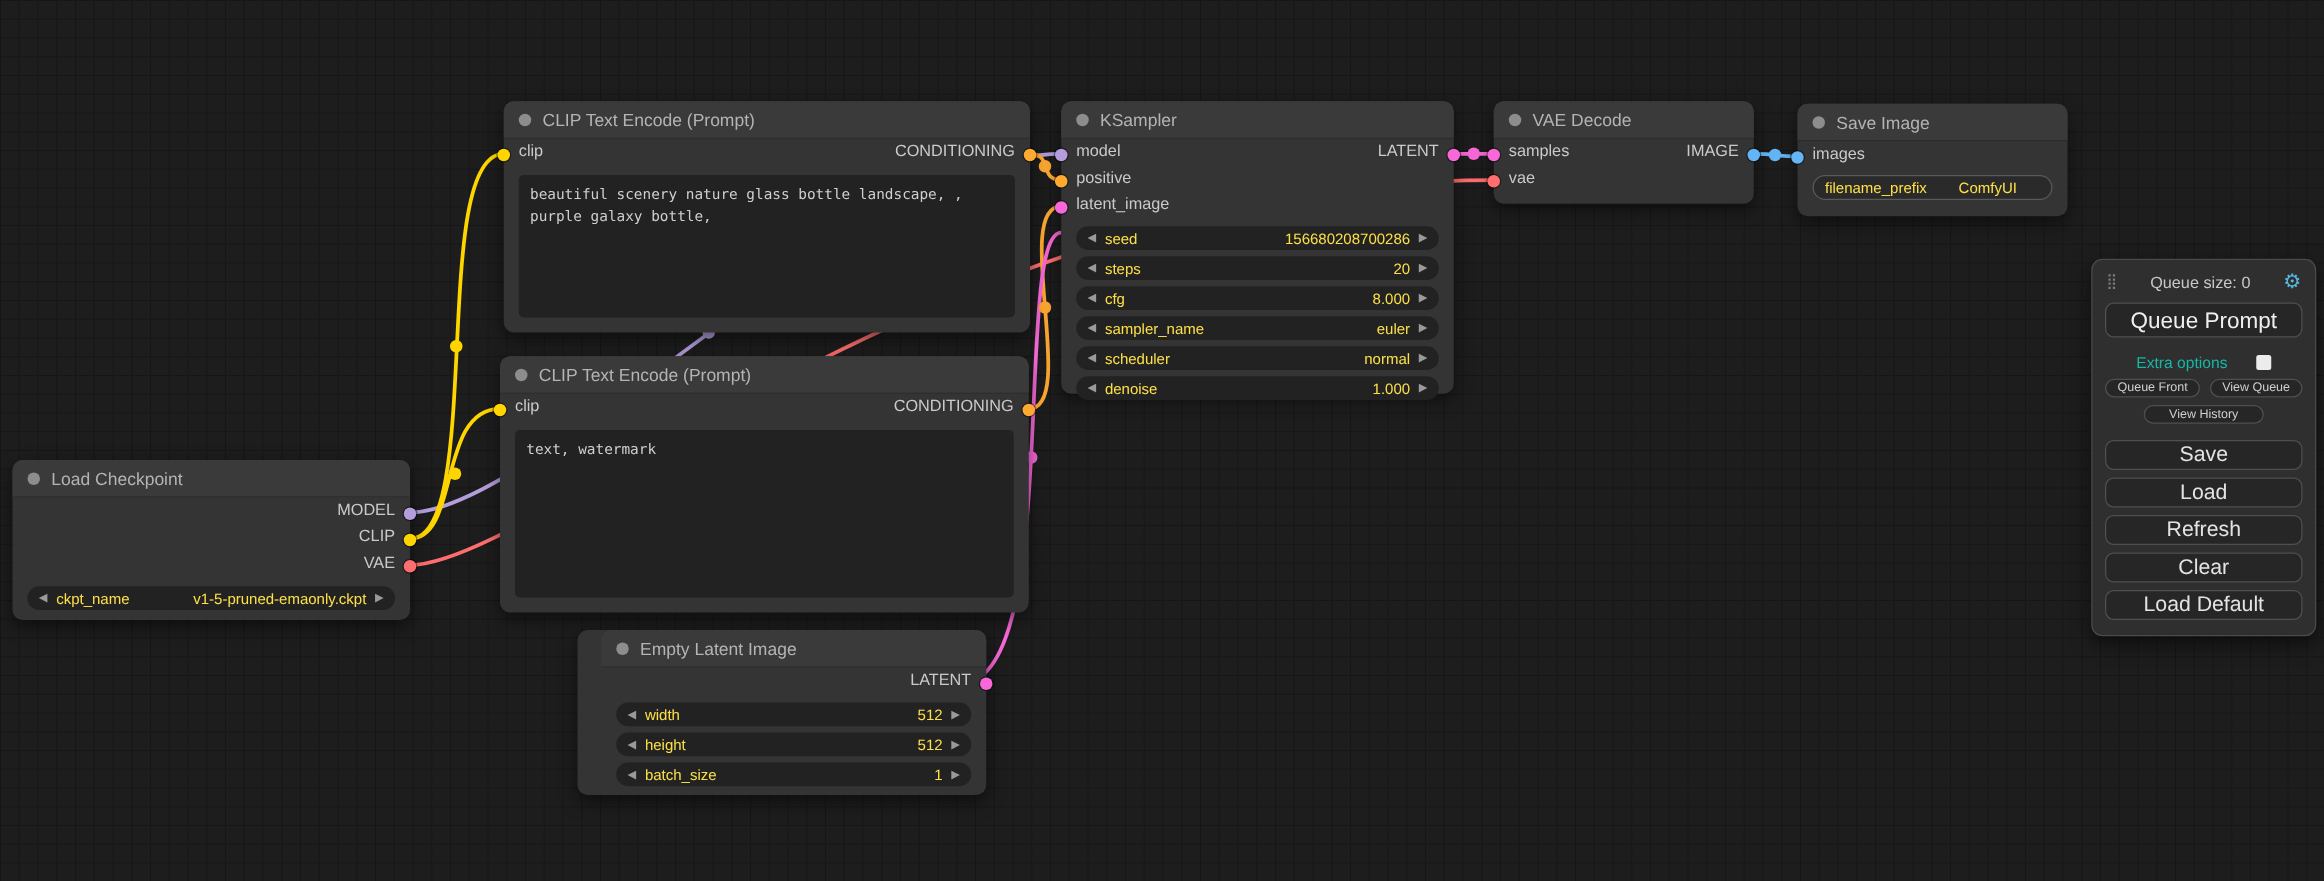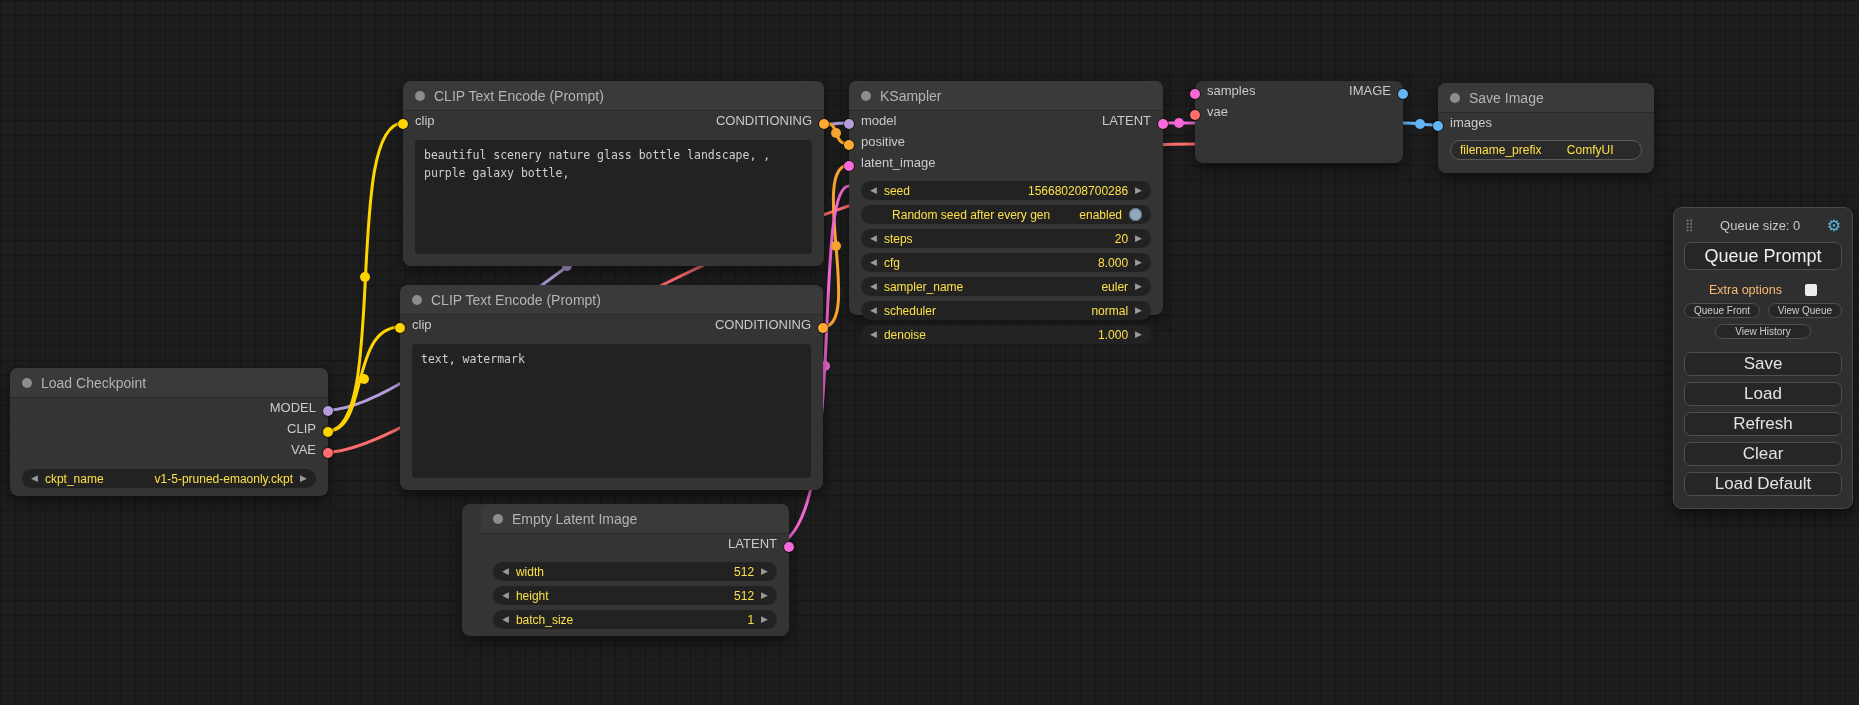--- a/index.html
+++ b/index.html
@@ -77,21 +77,21 @@
   .handle{color:#7a7a7a;font-size:12px;cursor:grab;}
   .qsize{font-size:13px;color:#c8c8c8;}
   .gear{font-size:16px;color:var(--c-gear);cursor:pointer;}
   button{font-family:"Liberation Sans",sans-serif;cursor:pointer;}
   .qp{
     display:block;width:100%;height:28px;margin-top:8px;
     background:#262626;border:1px solid #4f4f4f;border-radius:7px;
     color:#efefef;font-size:18px;
   }
   .extra{display:flex;align-items:center;justify-content:center;gap:23px;
-         margin-top:12px;height:15px;font-size:12.5px;color:#fdba74;}
+         margin-top:12px;height:15px;font-size:12.5px;color:#14b8a6;}
   .cb{width:12px;height:12px;background:#ececec;border-radius:2px;display:inline-block;}
   .smallrow{display:flex;justify-content:space-between;margin-top:6px;}
   .smallrow.center{justify-content:center;}
   .sbtn{
     height:15px;background:#262626;border:1px solid #4f4f4f;border-radius:8px;
     color:#cfcfcf;font-size:10px;padding:0 9px;line-height:1;
   }
   .sbtn.vh{width:96px;}
   .mbtn{
     display:block;width:100%;height:24px;margin-top:6px;
@@ -234,25 +234,20 @@
       <span class="dot in d-latent"></span>
       <span>latent_image</span>
     </div>
   </div>
   <div class="widget">
     <span class="warrow">◀</span>
     <span class="wname">seed</span>
     <span class="wval">156680208700286</span>
     <span class="warrow">▶</span>
   </div>
-  <div class="widget toggle">
-    <span class="wname">Random seed after every gen</span>
-    <span class="wval">enabled</span>
-    <span class="knob"></span>
-  </div>
   <div class="widget">
     <span class="warrow">◀</span>
     <span class="wname">steps</span>
     <span class="wval">20</span>
     <span class="warrow">▶</span>
   </div>
   <div class="widget">
     <span class="warrow">◀</span>
     <span class="wname">cfg</span>
     <span class="wval">8.000</span>
@@ -272,20 +267,24 @@
   </div>
   <div class="widget">
     <span class="warrow">◀</span>
     <span class="wname">denoise</span>
     <span class="wval">1.000</span>
     <span class="warrow">▶</span>
   </div>
 </div>
 
 <div class="node" style="left:1195px;top:81px;width:208px;height:82px;">
+  <div class="ntitle">
+    <span class="cdot"></span>
+    <span>VAE Decode</span>
+  </div>
   <div class="slots">
     <div class="srow">
       <span class="dot in d-latent"></span>
       <span>samples</span>
       <span class="rlabel">IMAGE</span>
       <span class="dot out d-image"></span>
     </div>
     <div class="srow">
       <span class="dot in d-vae"></span>
       <span>vae</span>

